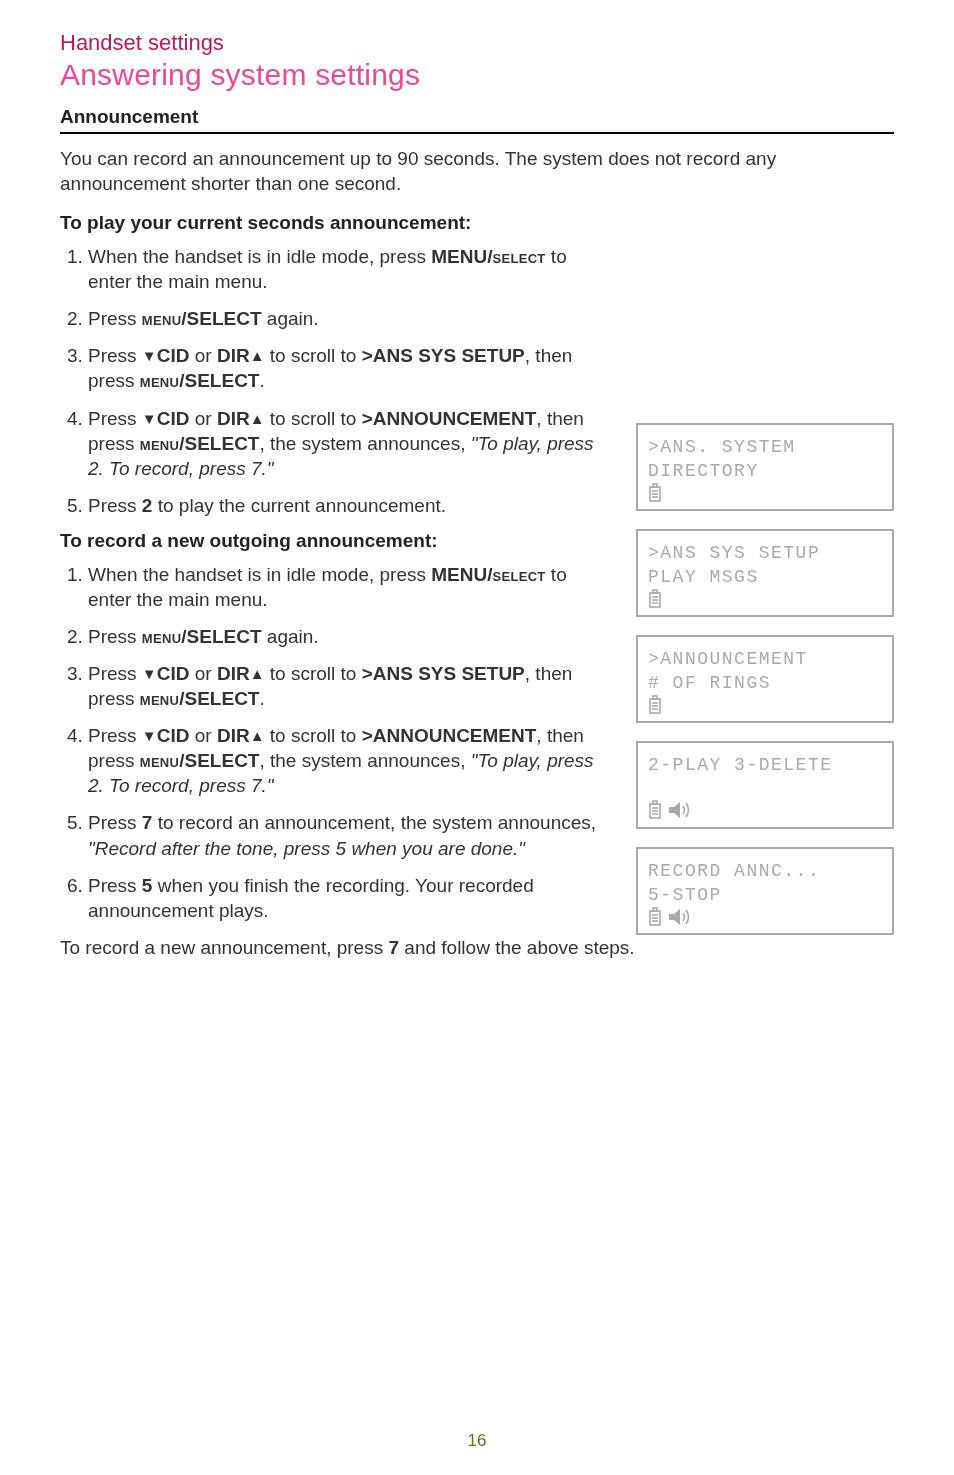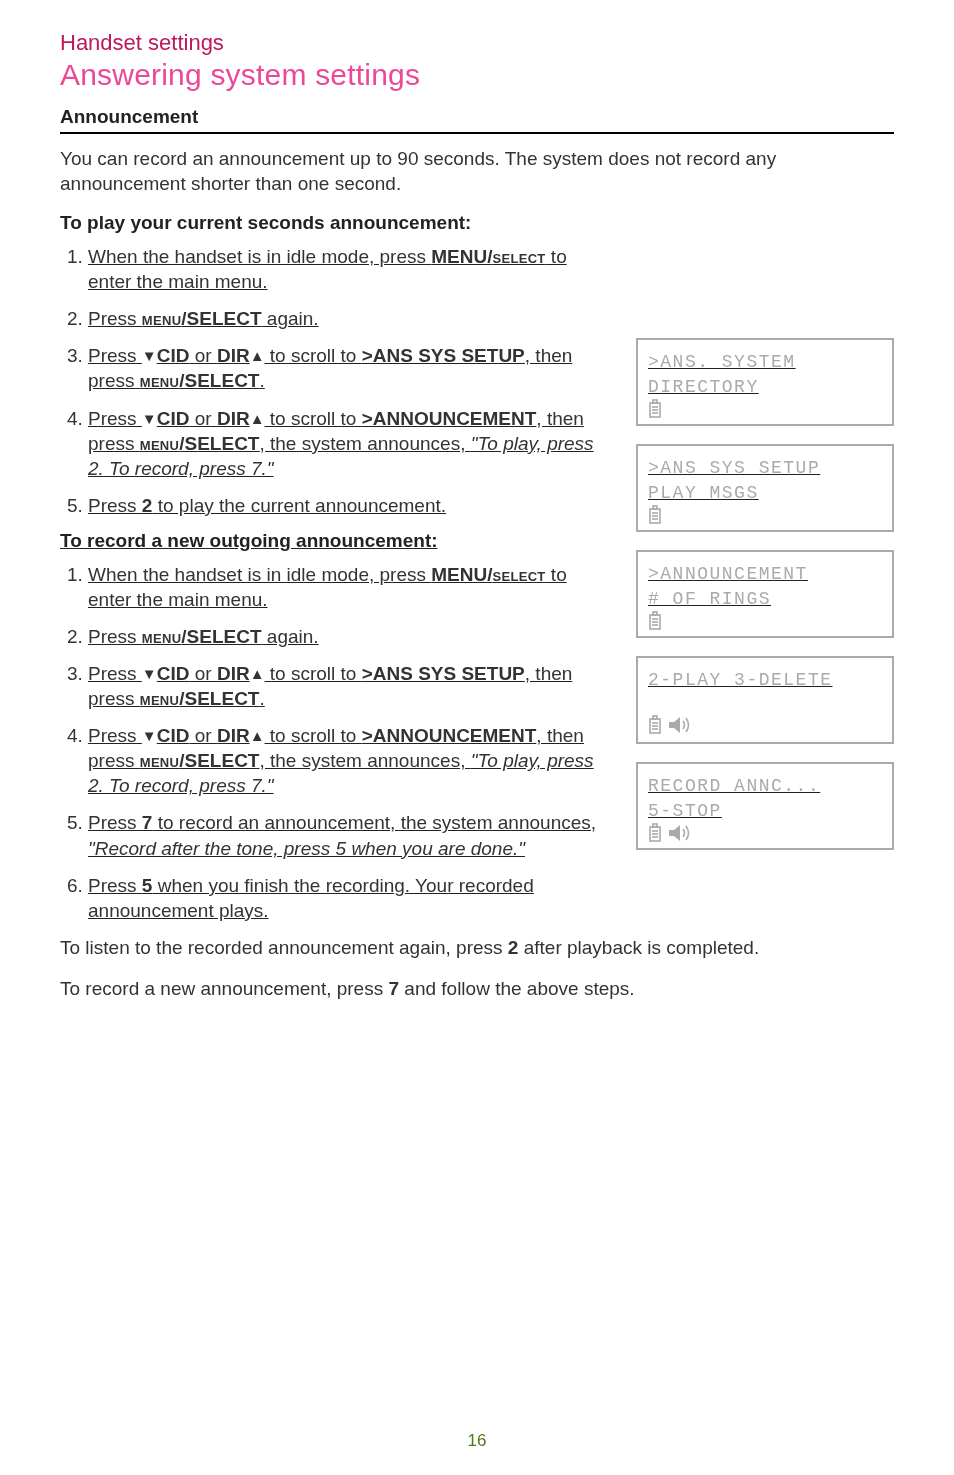--- a/index.html
+++ b/index.html
@@ -50,22 +50,21 @@
     letter-spacing: 0.3px;
   }
   .subheading {
     font-size: 19px;
     font-weight: 700;
     margin: 8px 0 10px 0;
   }
   .content-row {
     display: flex;
     gap: 26px;
-    align-items: center;
-    text-decoration: underline;
+    align-items: flex-end;
   }
   .content-left { flex: 1; }
   .content-right {
     flex: 0 0 258px;
     display: flex;
     flex-direction: column;
     gap: 18px;
     margin-top: 10px;
   }
   ol.steps {
@@ -283,20 +282,17 @@
                 <path d="M15 6 Q18 10 15 14"></path>
                 <path d="M18 3 Q23 10 18 17"></path>
               </svg>
           </span>
         </div>
       </div>
     </div>
   </div>
 
   <p class="body-text">
-    <span>To listen to the recorded announcement again, press </span><span class="bold">2</span><span> after playback is completed.</span>
-  </p>
-  <p class="body-text">
     <span>To record a new announcement, press </span><span class="bold">7</span><span> and follow the above steps.</span>
   </p>
 
   <div class="page-number">16</div>
 </div>
 
 </body></html>

